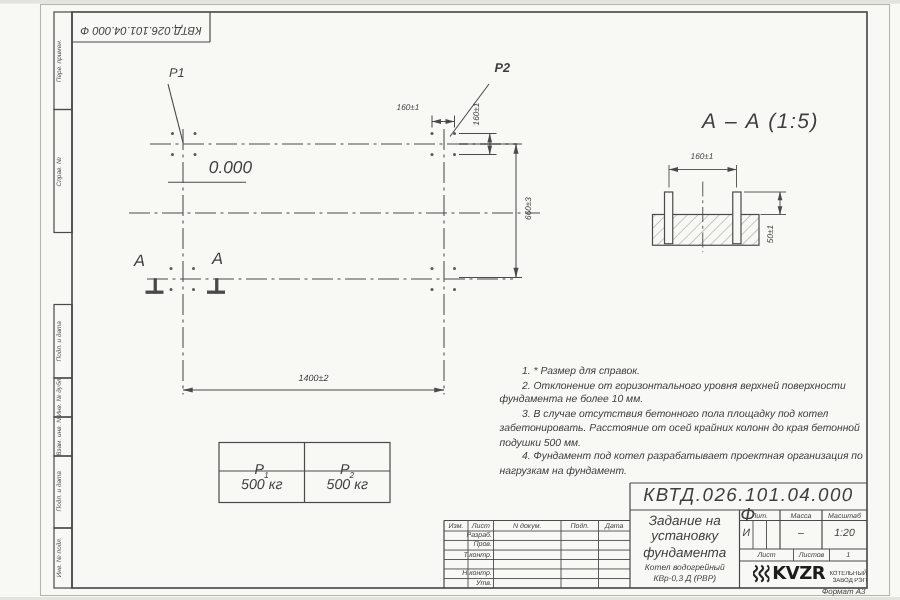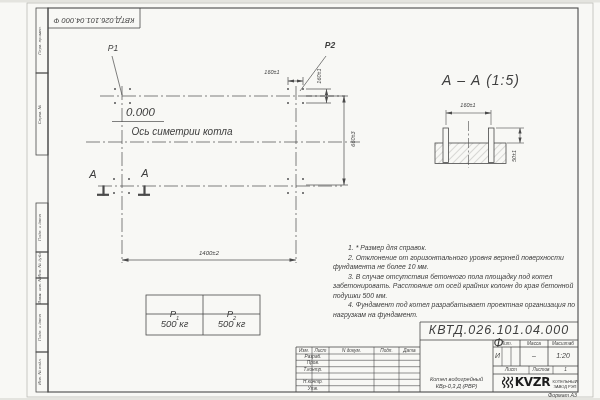--- a/index.html
+++ b/index.html
@@ -1,20 +1,20 @@
 <!DOCTYPE html>
 <html><head>
 <meta charset="utf-8">
 <style>
   html,body{margin:0;padding:0;background:#e8e8e4;}
   .sheet{position:relative;width:600px;height:400px;background:#f8f8f5;overflow:hidden;
          font-family:"Liberation Sans",sans-serif;}
   .sheet svg{position:absolute;left:0;top:0;}
   .t{position:absolute;font-style:italic;color:#3f3f3f;text-align:center;line-height:1.05;white-space:pre-line;}
-  .left{text-align:center;}
+  .left{text-align:right;}
   .right{text-align:right;}
   .rot{transform:rotate(-90deg);}
   .rot180{transform:rotate(180deg);}
   .mf{font-size:4.3px;color:#555;}
   .tb{font-size:4.7px;}
   .logo-name{font-style:normal;font-weight:bold;font-family:"DejaVu Sans",sans-serif;letter-spacing:-0.3px;}
   .notes{position:absolute;left:333px;top:243px;width:246px;}
   .notes p{margin:0;text-indent:15px;font-size:6.9px;line-height:9.5px;font-style:italic;color:#3d3d3d;text-align:left;}
   sub{font-size:60%;}
 </style>
@@ -174,21 +174,20 @@
   <div class="t rot mf" style="left:7px;top:110px;width:70px;height:9px;">Справ. №</div>
   <div class="t rot mf" style="left:7px;top:223px;width:70px;height:9px;">Подп. и дата</div>
   <div class="t rot mf" style="left:7px;top:260px;width:70px;height:9px;">Инв. № дубл.</div>
   <div class="t rot mf" style="left:7px;top:286px;width:70px;height:9px;">Взам. инв. №</div>
   <div class="t rot mf" style="left:7px;top:323px;width:70px;height:9px;">Подп. и дата</div>
   <div class="t rot mf" style="left:7px;top:367px;width:70px;height:9px;">Инв. № подл.</div>
 
   <div class="t left" style="left:103px;top:44px;width:20px;font-size:8.5px;">P1</div>
   <div class="t left" style="left:320px;top:41px;width:20px;font-size:8.5px;font-weight:bold;">P2</div>
   <div class="t left" style="left:113px;top:106px;width:55px;font-size:11.5px;">0.000</div>
-  <div class="t left" style="left:107px;top:127px;width:150px;font-size:10px;">Ось симетрии котла</div>
   <div class="t" style="left:258px;top:70px;width:28px;font-size:5.5px;">160±1</div>
   <div class="t rot" style="left:306px;top:72px;width:29px;height:8px;font-size:5.5px;">160±1</div>
   <div class="t rot" style="left:340px;top:135px;width:30px;height:8px;font-size:5.5px;">660±3</div>
   <div class="t" style="left:184px;top:250px;width:50px;font-size:6px;">1400±2</div>
   <div class="t" style="left:86px;top:169px;width:14px;font-size:11px;">А</div>
   <div class="t" style="left:138px;top:168px;width:14px;font-size:11px;">А</div>
 
   <div class="t left" style="left:416px;top:73px;width:130px;font-size:14px;letter-spacing:1px;">А – А (1:5)</div>
   <div class="t" style="left:452px;top:103px;width:32px;font-size:5.5px;">160±1</div>
   <div class="t rot" style="left:504px;top:152px;width:24px;height:8px;font-size:5.5px;">50±1</div>
@@ -203,20 +202,23 @@
   <div class="t" style="left:204px;top:319px;width:55px;font-size:9.5px;">500 кг</div>
 
   <div class="notes">
     <p>1. * Размер для справок.</p>
     <p>2. Отклонение от горизонтального уровня верхней поверхности фундамента не более 10 мм.</p>
     <p>3. В случае отсутствия бетонного пола площадку под котел забетонировать. Расстояние от осей крайних колонн до края бетонной подушки 500 мм.</p>
     <p>4. Фундамент под котел разрабатывает проектная организация по нагрузкам на фундамент.</p>
   </div>
 
   <div class="t" style="left:422px;top:324px;width:154px;font-size:12.5px;letter-spacing:1px;">КВТД.026.101.04.000  Ф</div>
+  <div class="t" style="left:421px;top:342px;width:71px;font-size:9px;line-height:10.3px;">Задание на
+установку
+фундамента</div>
   <div class="t tb" style="left:493px;top:341.5px;width:27px;">Лит.</div>
   <div class="t tb" style="left:520px;top:341.5px;width:28px;">Масса</div>
   <div class="t tb" style="left:548px;top:341.5px;width:30px;">Масштаб</div>
   <div class="t" style="left:493px;top:352px;width:9px;font-size:7px;">И</div>
   <div class="t" style="left:520px;top:352px;width:28px;font-size:7px;">–</div>
   <div class="t" style="left:548px;top:352px;width:30px;font-size:7px;">1:20</div>
   <div class="t tb" style="left:493px;top:367.5px;width:36px;">Лист</div>
   <div class="t tb" style="left:529px;top:367.5px;width:24px;">Листов</div>
   <div class="t tb" style="left:553px;top:367.5px;width:25px;">1</div>
   <div class="t" style="left:421px;top:376px;width:71px;font-size:5.6px;line-height:7.3px;">Котел водогрейный

